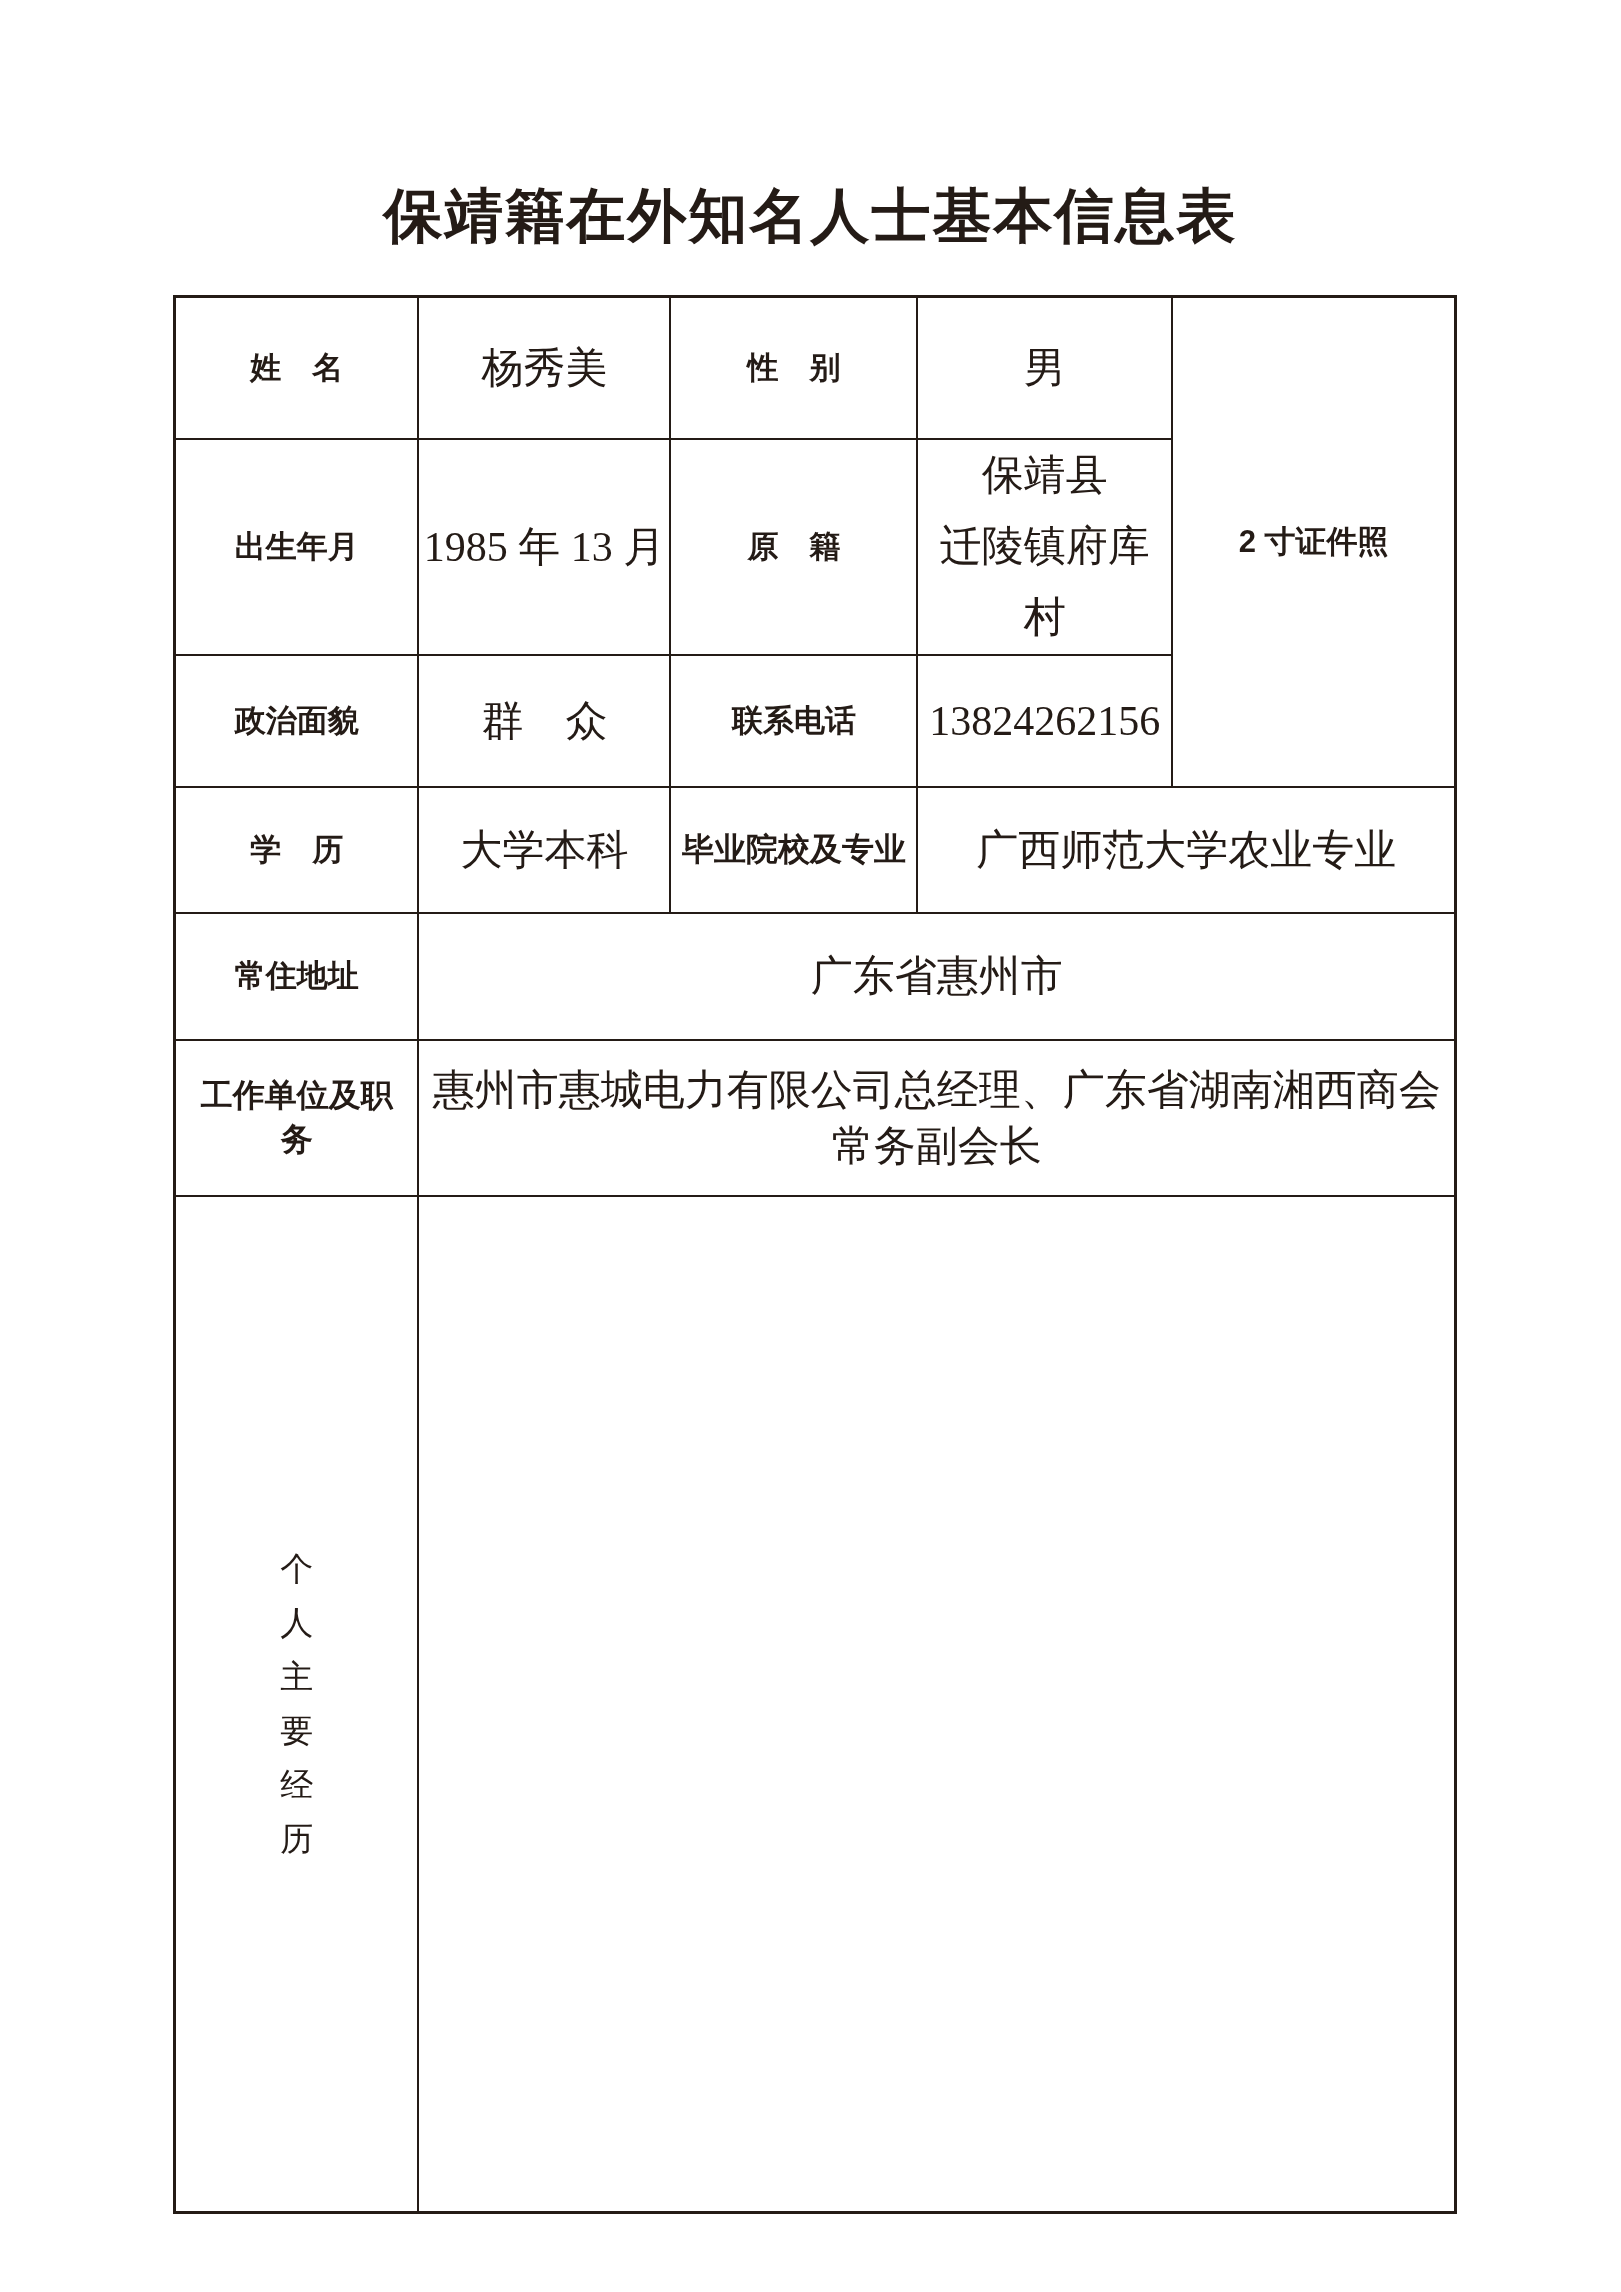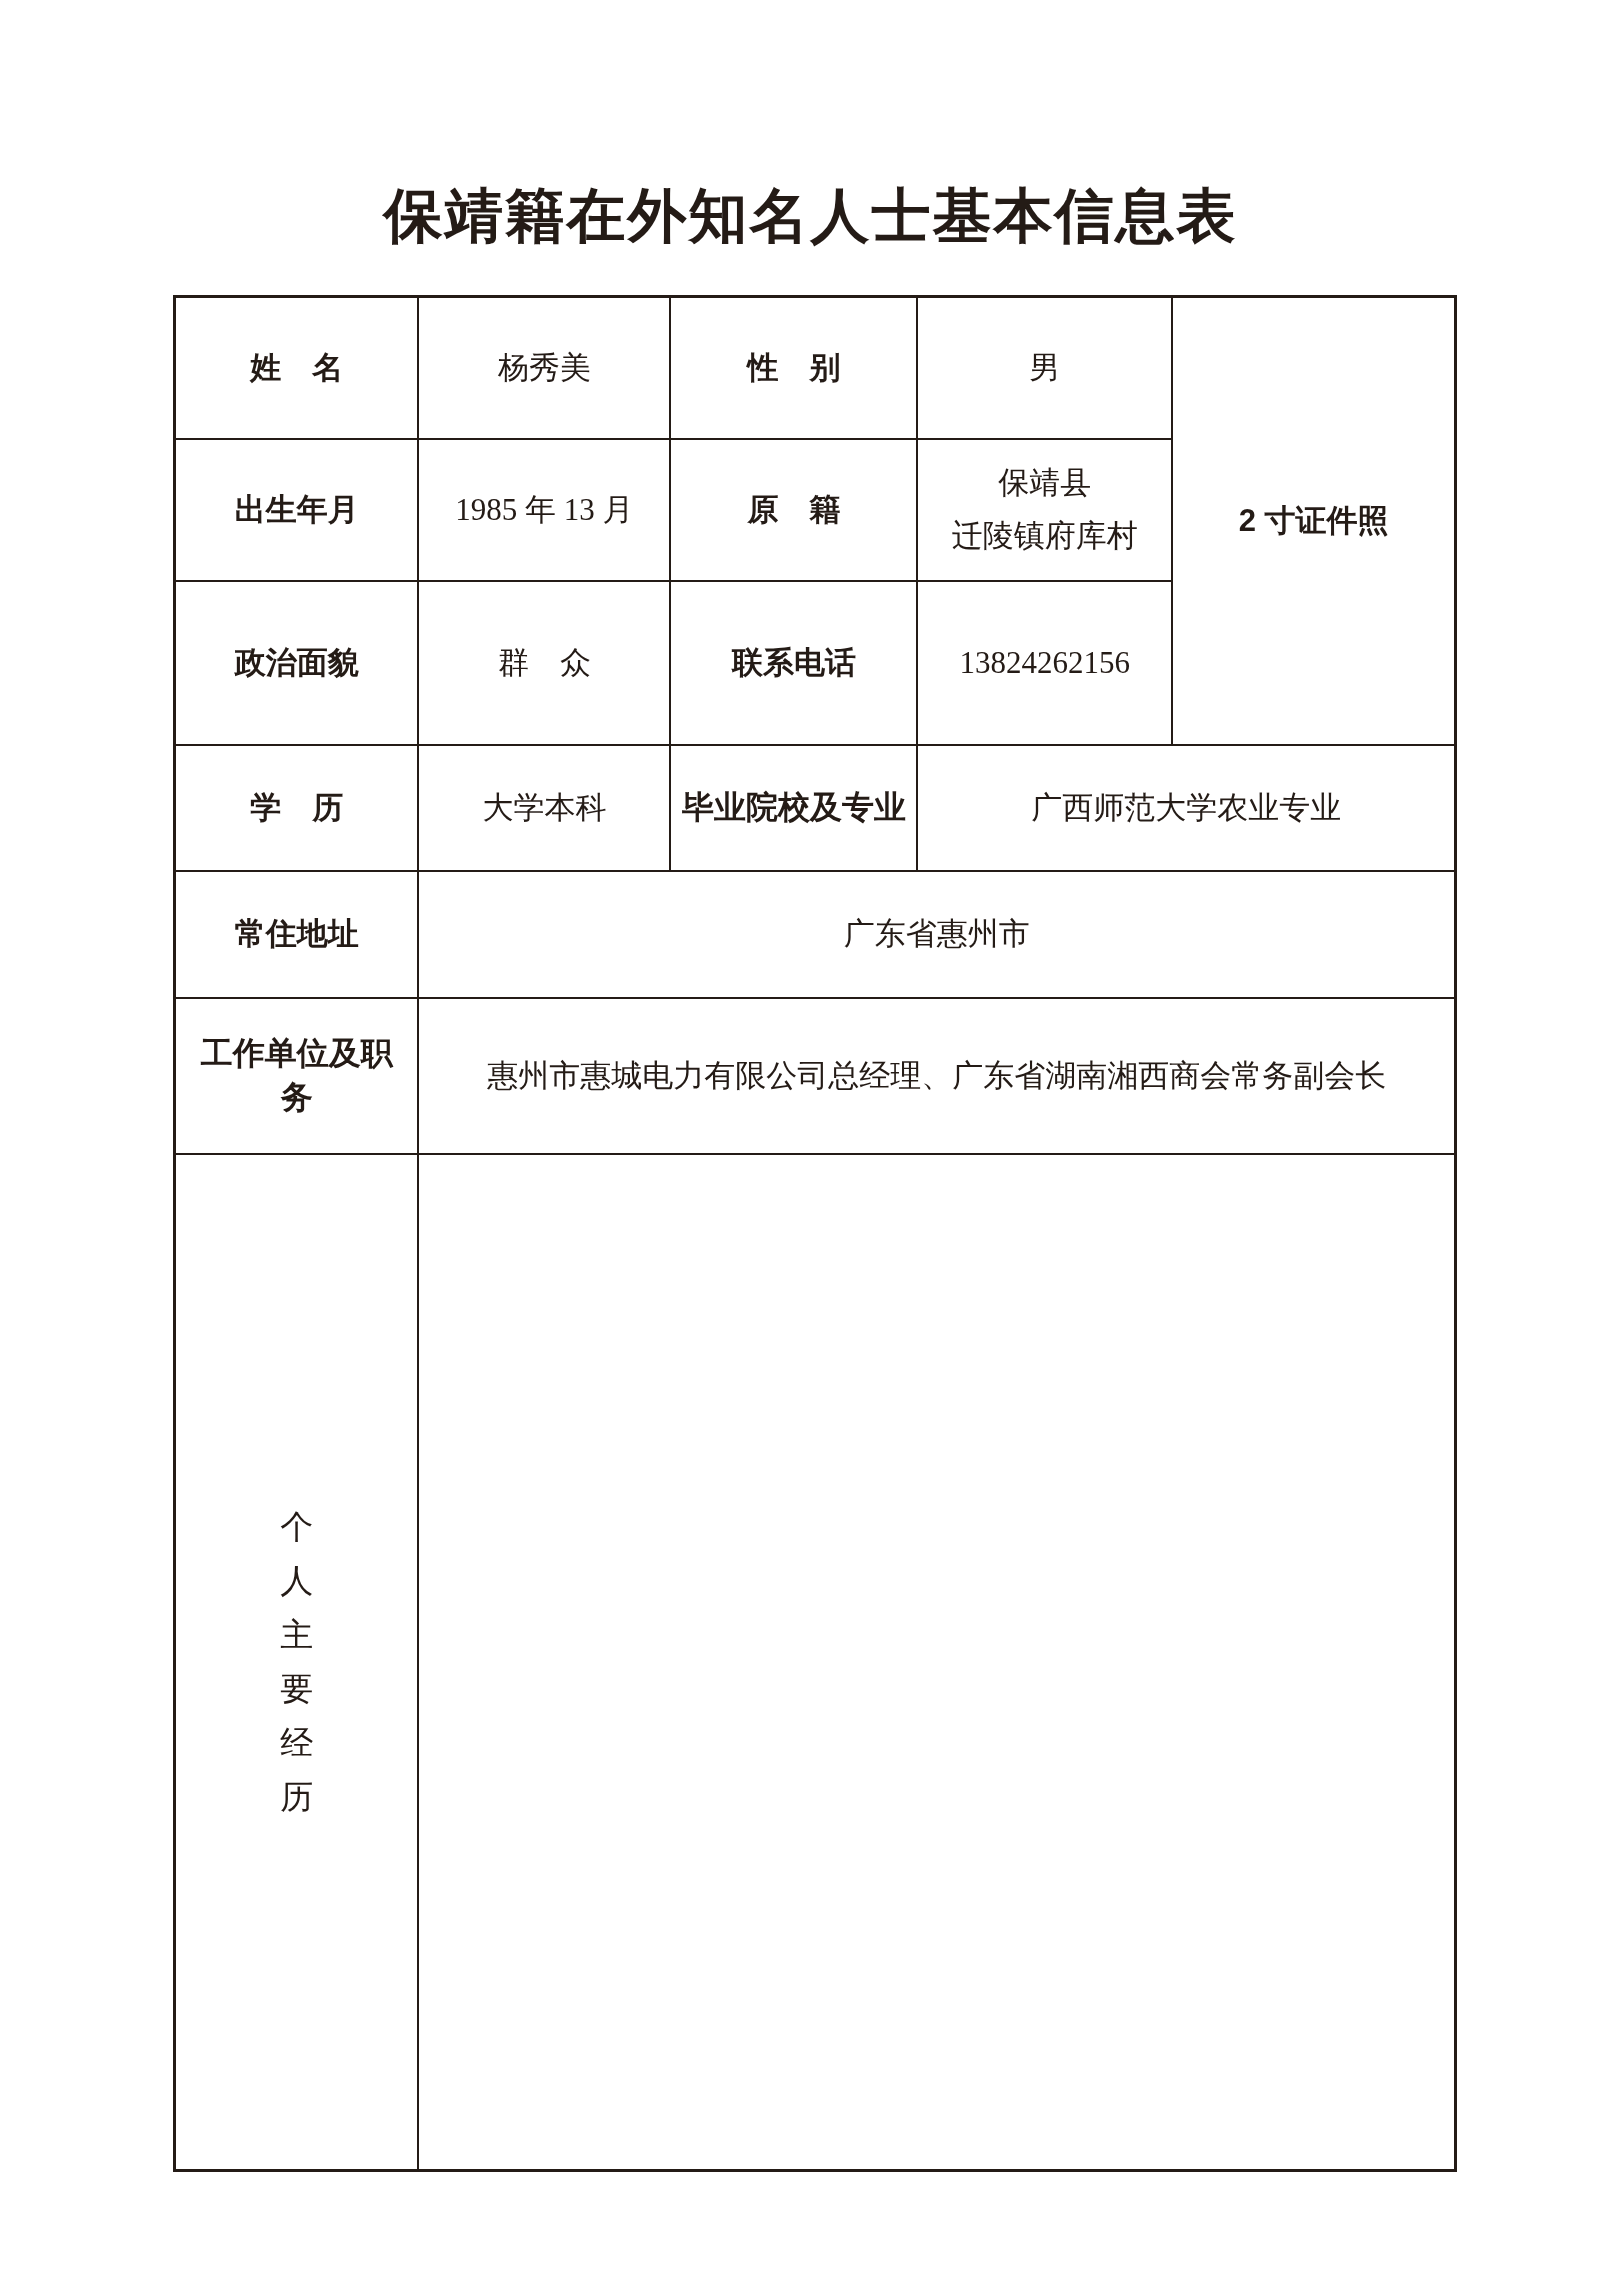--- a/index.html
+++ b/index.html
@@ -55,21 +55,21 @@
     font-family: "Liberation Sans", "DejaVu Sans", sans-serif;
     font-weight: bold;
     font-size: 32px;
     letter-spacing: 0;
     padding: 0 10px !important;
     color: #241b16;
   }
   .val {
     font-family: "Liberation Serif", "DejaVu Serif", serif;
     font-weight: normal;
-    font-size: 31px;
+    font-size: 42px;
     color: #241b16;
   }
   .val-2line {
     line-height: 1.7;
   }
   .photo-cell {
     font-family: "Liberation Sans", "DejaVu Sans", sans-serif;
     font-weight: bold;
     font-size: 31px;
   }
@@ -84,21 +84,21 @@
     font-weight: normal;
     color: #241b16;
   }
   .exp-stack div { text-align: center; }
   .exp-content {
     background: #ffffff;
   }
   
   tr.r1 { height: 142px; }
   tr.r2 { height: 142px; }
-  tr.r3 { height: 164px; }
+  tr.r3 { height: 132px; }
   tr.r4 { height: 126px; }
   tr.r5 { height: 127px; }
   tr.r6 { height: 156px; }
   tr.r7 { height: 1017px; }
 </style>
 </head>
 <body>
 
 <div class="page">
 

